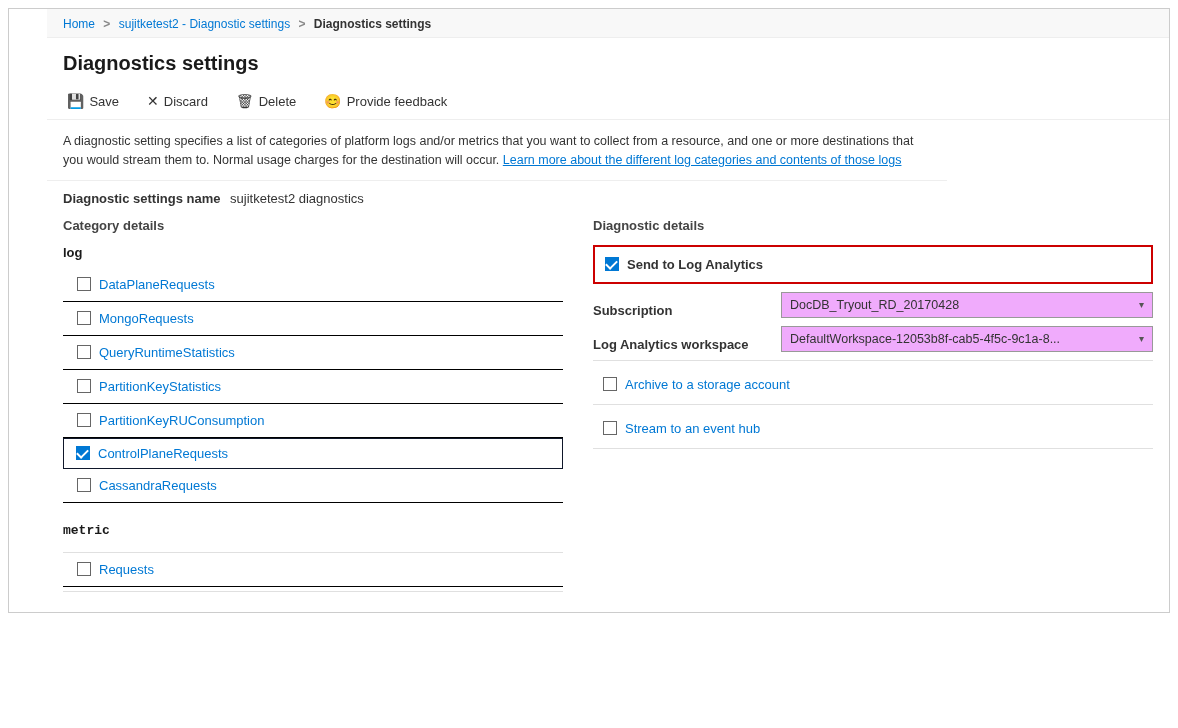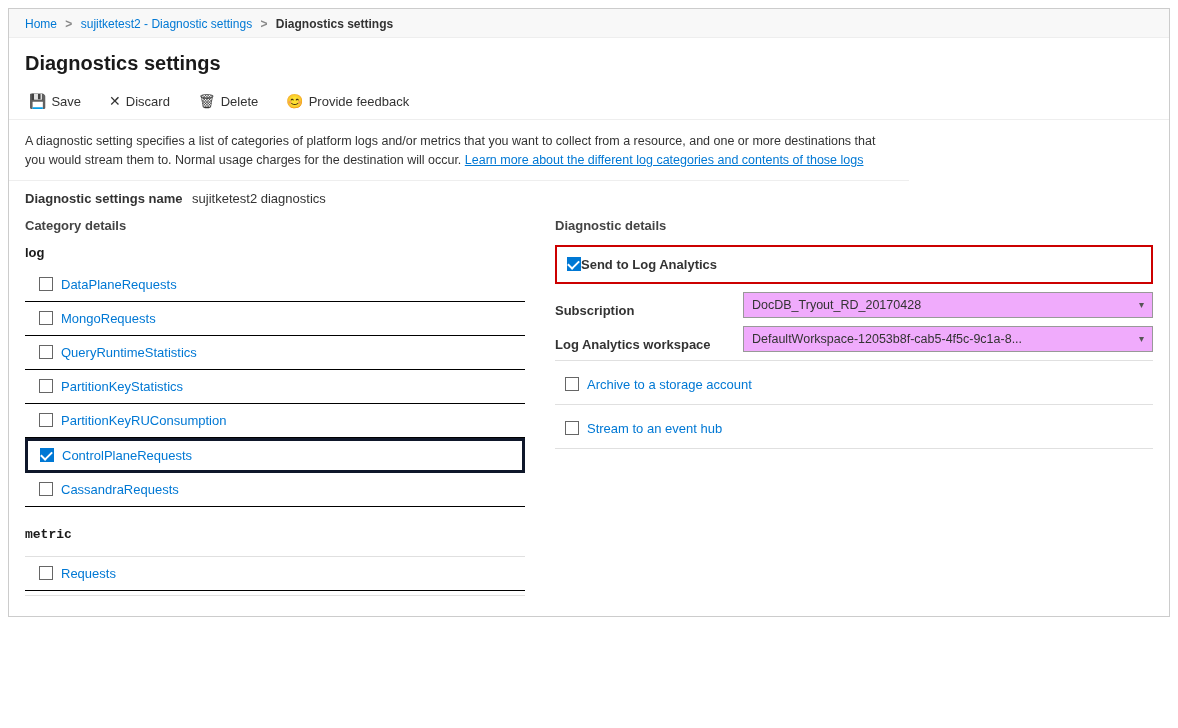--- a/index.html
+++ b/index.html
@@ -9,20 +9,21 @@
       color: #333;
       background: #fff;
       width: 1178px;
       min-height: 728px;
     }
 
     .outer-border {
       border: 1px solid #ccc;
       margin: 8px;
       background: #fff;
+      padding-left: 38px;
     }
 
     .breadcrumb {
       padding: 8px 16px 6px 16px;
       font-size: 12px;
       color: #0078d4;
       border-bottom: 1px solid #eee;
       background: #f8f8f8;
     }
     .breadcrumb span {
@@ -113,21 +114,21 @@
     .category-item {
       display: flex;
       align-items: center;
       gap: 8px;
       padding: 9px 0 9px 14px;
       border-bottom: 1px solid #000000;
       font-size: 13px;
       color: #0078d4;
     }
     .category-item.checked-item {
-      border: 3px solid #0f172a;
+      border: 1px solid #0f172a;
       background: #fff;
       padding: 7px 0 7px 12px;
       margin: 0 0;
     }
     .section-label-row {
       padding: 10px 0 6px 0;
       border-bottom: 1px solid #e0e0e0;
     }
 
     
@@ -158,20 +159,21 @@
     }
 
     
     .right-col {
       flex: 1;
     }
 
     .dest-option {
       display: flex;
       align-items: center;
+      gap: 8px;
       padding: 10px 10px;
       font-size: 13px;
       font-weight: 600;
       margin-bottom: 8px;
     }
     .dest-option.highlighted {
       border: 2px solid #c00;
     }
 
     .field-row {

